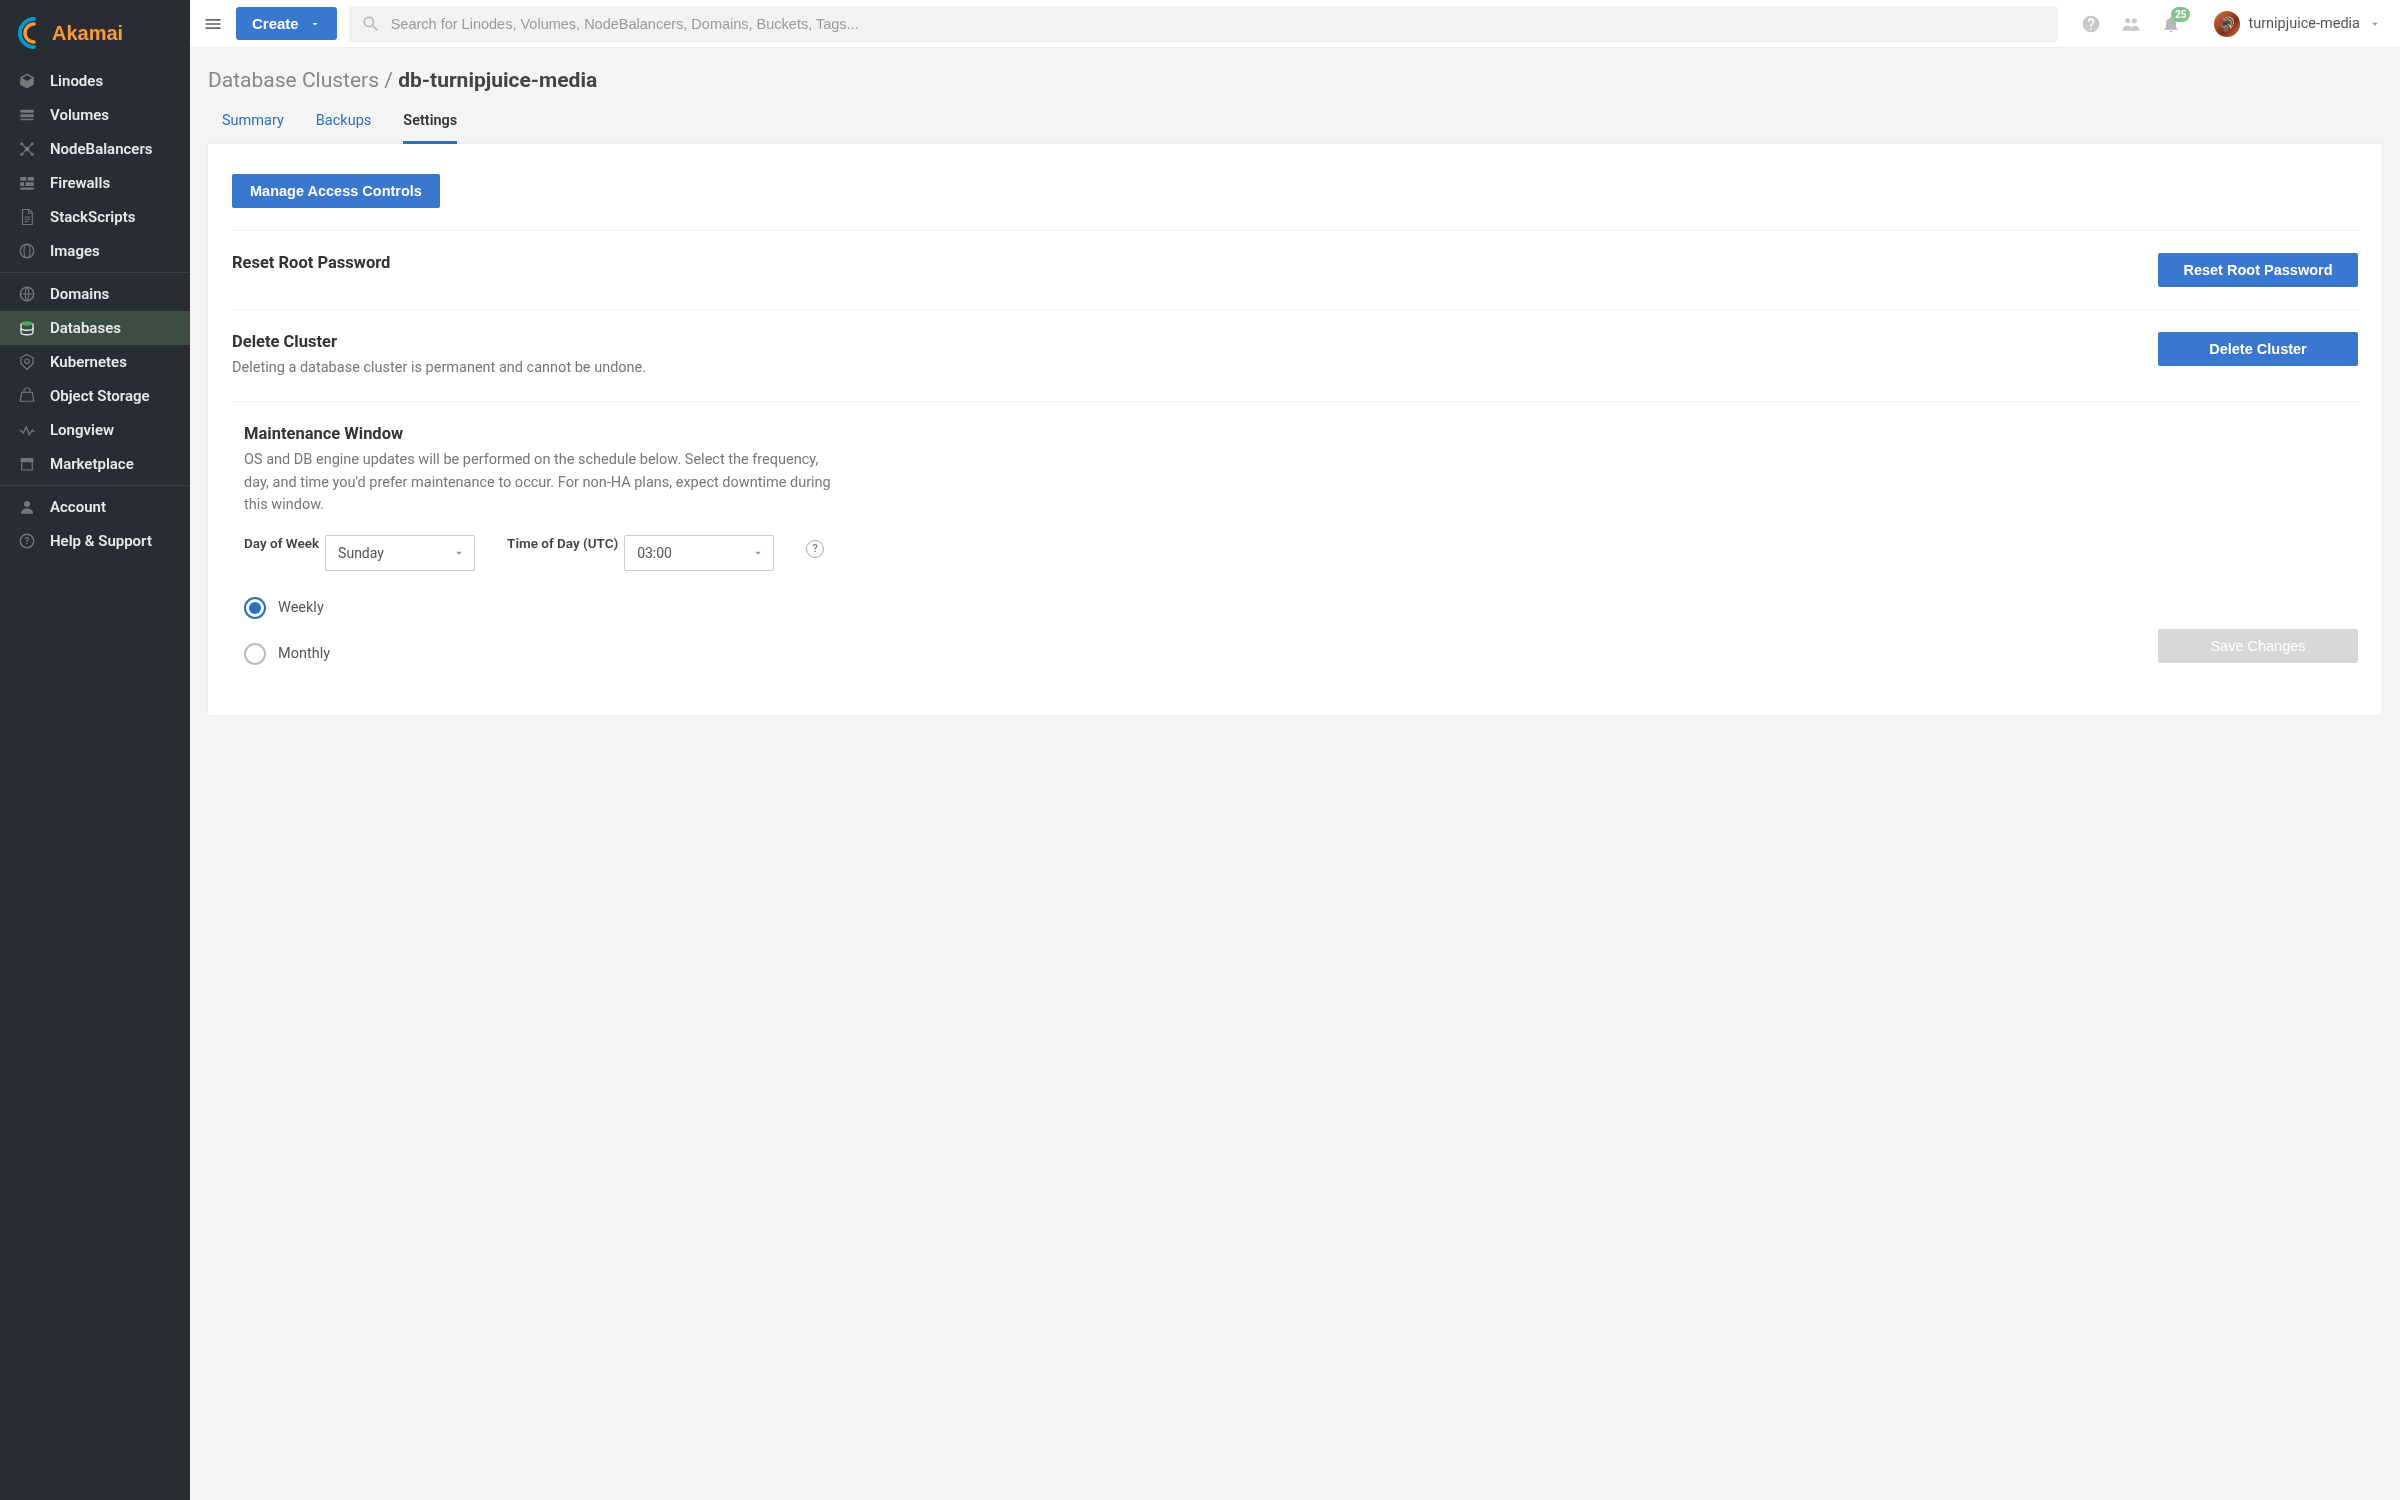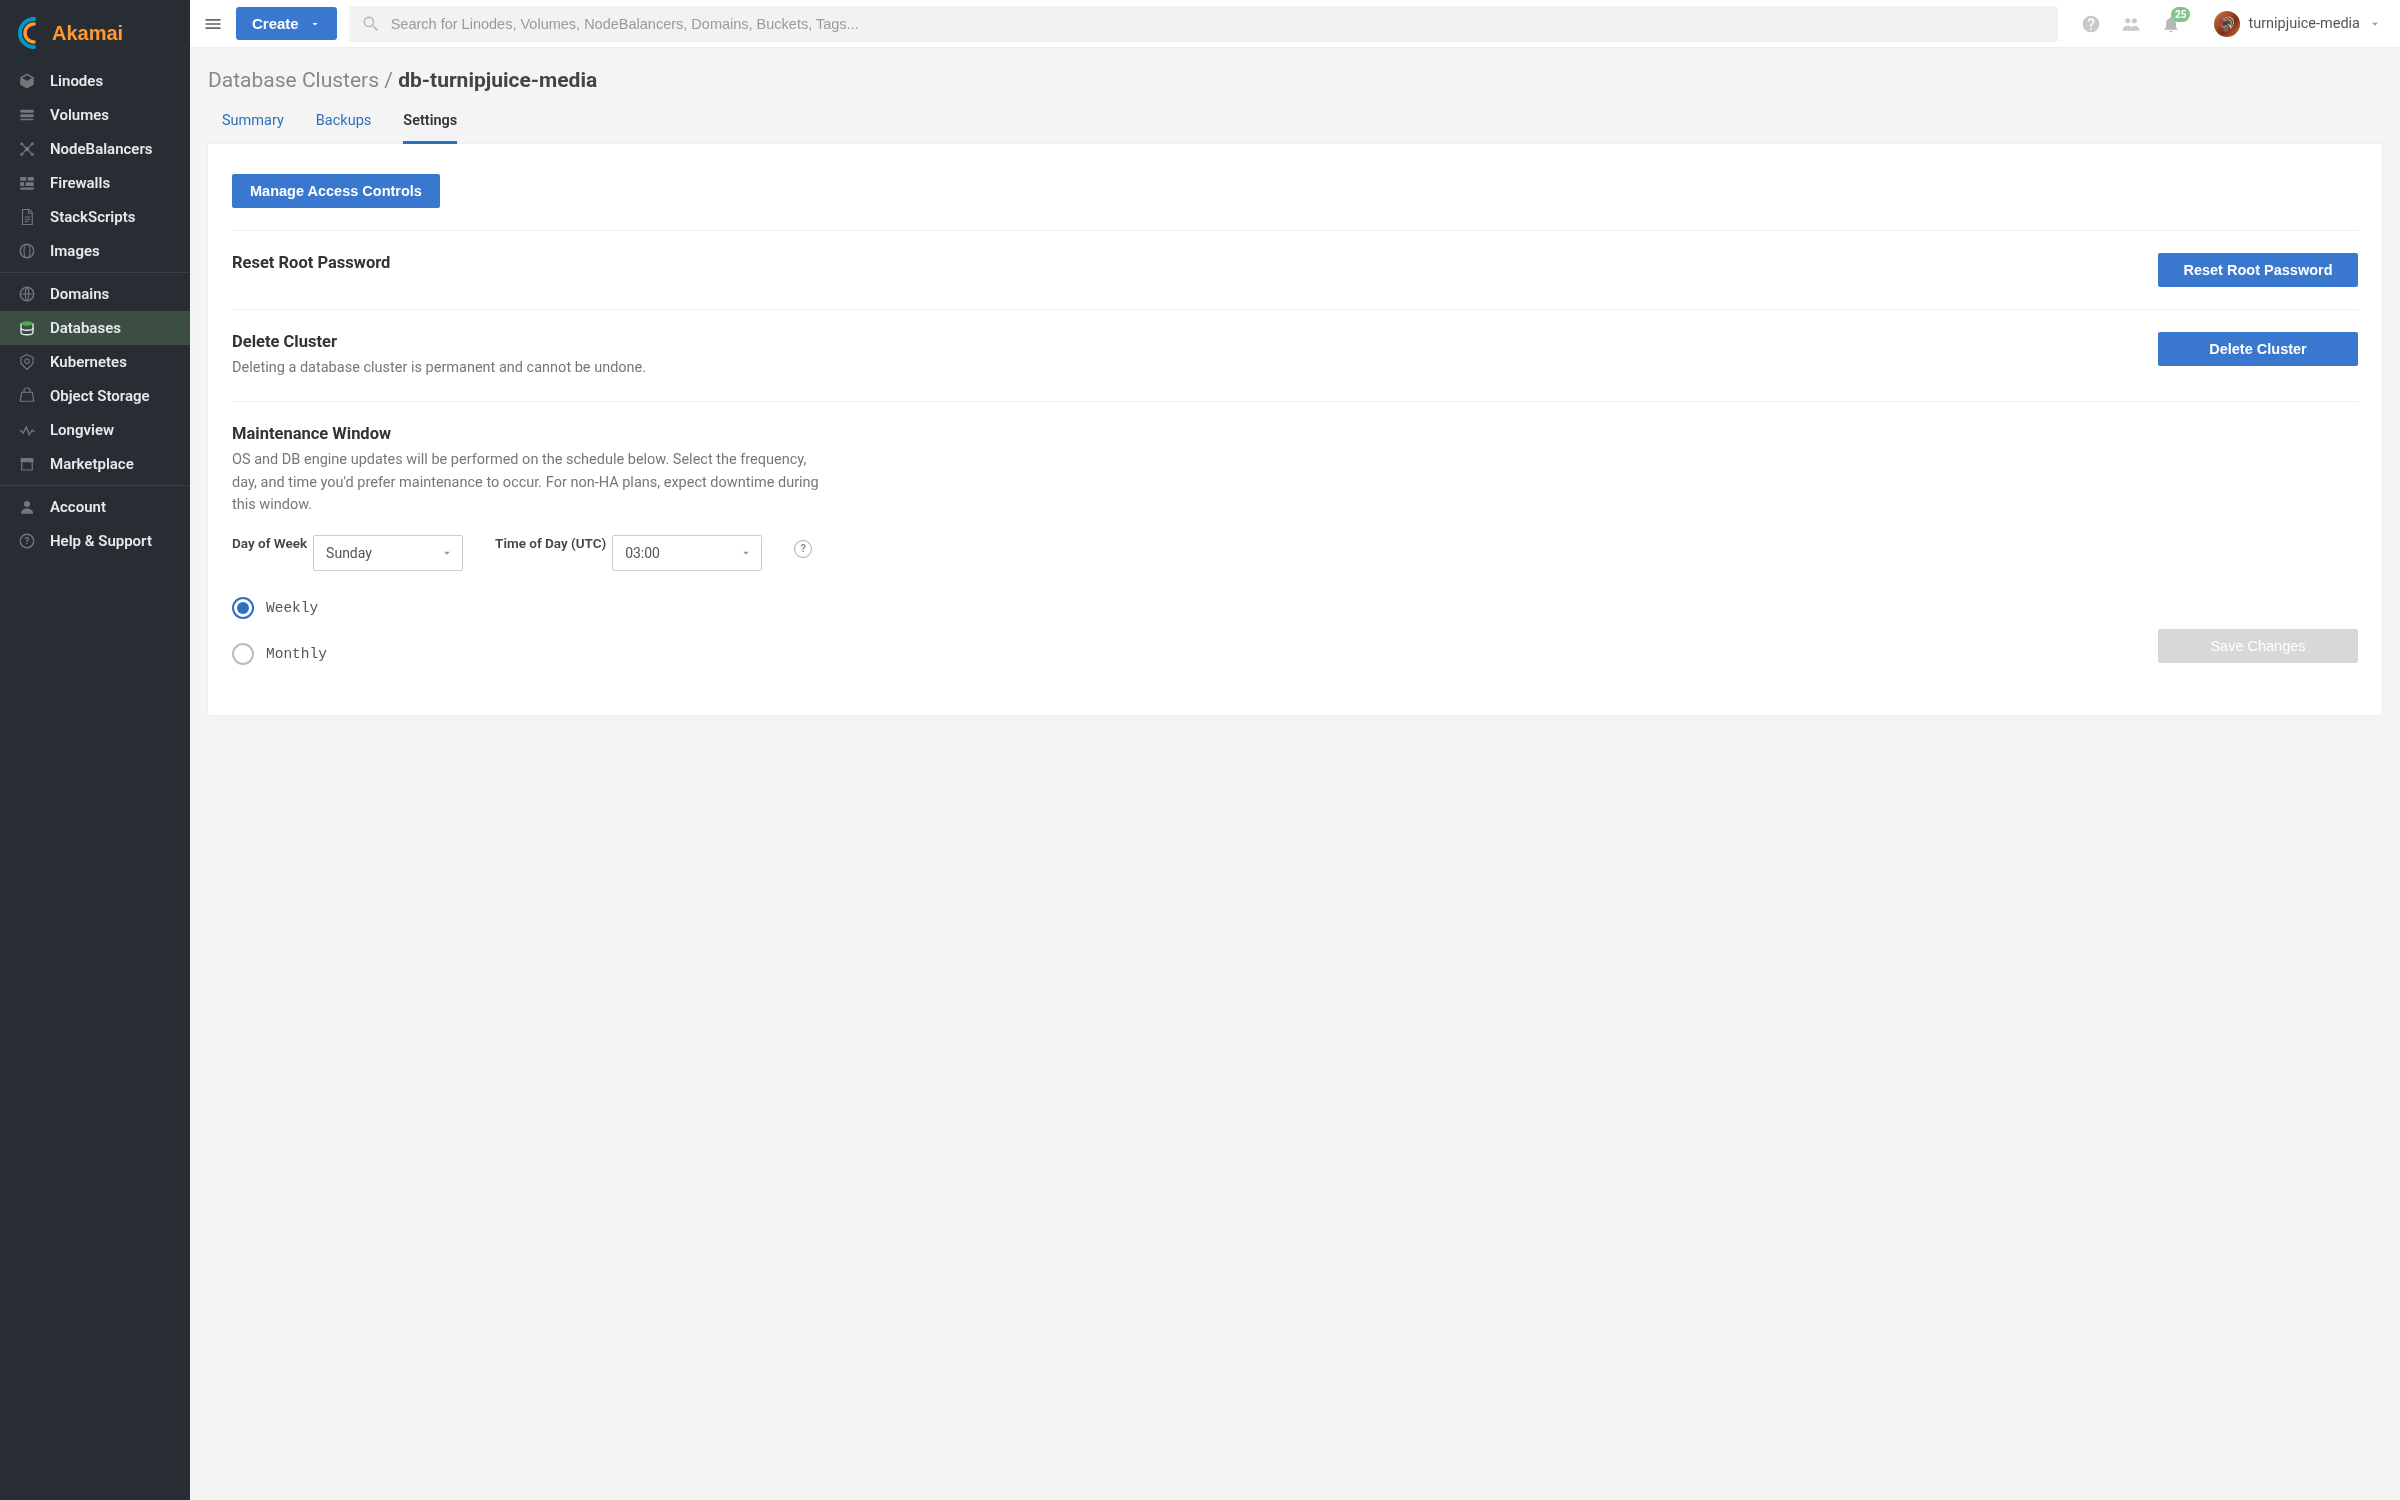--- a/index.html
+++ b/index.html
@@ -203,21 +203,21 @@
     display: flex;
     align-items: center;
     padding: 0 30px 0 12px;
     font-size: 14px;
     color: #555;
     cursor: pointer;
   }
   .select svg { position: absolute; right: 8px; width: 14px; height: 14px; fill: #999; }
   .help-circle { width: 18px; height: 18px; border: 1.5px solid #aaa; border-radius: 50%; display: inline-flex; align-items: center; justify-content: center; font-size: 11px; color: #888; font-weight:700; cursor:pointer; align-self: center; margin-bottom: 8px;}
 
-  .radios { margin-top: 26px; display: flex; flex-direction: column; gap: 24px; font-family: Liberation Mono, monospace; }
+  .radios { margin-top: 26px; display: flex; flex-direction: column; gap: 24px; }
   .radio-row { display: flex; align-items: center; gap: 12px; cursor: pointer;}
   .radio-outer {
     width: 22px; height: 22px; border: 2px solid #bbb; border-radius: 50%;
     display: flex; align-items: center; justify-content: center;
   }
   .radio-row.checked .radio-outer { border-color: #2d6fbf; }
   .radio-inner { width: 12px; height: 12px; border-radius: 50%; background: #2d6fbf; display: none;}
   .radio-row.checked .radio-inner { display: block; }
   .radio-label { font-size: 14.5px; color: #555; }
   
@@ -457,21 +457,21 @@
         </div>
 
         <div class="section">
           <div class="section-text">
             <h3>Delete Cluster</h3>
             <p>Deleting a database cluster is permanent and cannot be undone.</p>
           </div>
           <button class="btn-primary">Delete Cluster</button>
         </div>
 
-        <div class="section" style="display:block; border-bottom:none;">
+        <div class="section" style="display:block; border-bottom:none;margin-left:12px;">
           <div class="section-text">
             <h3>Maintenance Window</h3>
             <p>OS and DB engine updates will be performed on the schedule below. Select the frequency, day, and time you'd prefer maintenance to occur. For non-HA plans, expect downtime during this window.</p>
           </div>
           <div class="maint-body">
             <div class="field-row">
               <div class="field">
                 <span class="field-label">Day of Week</span>
                 <div class="select">
                   <span>Sunday</span>

